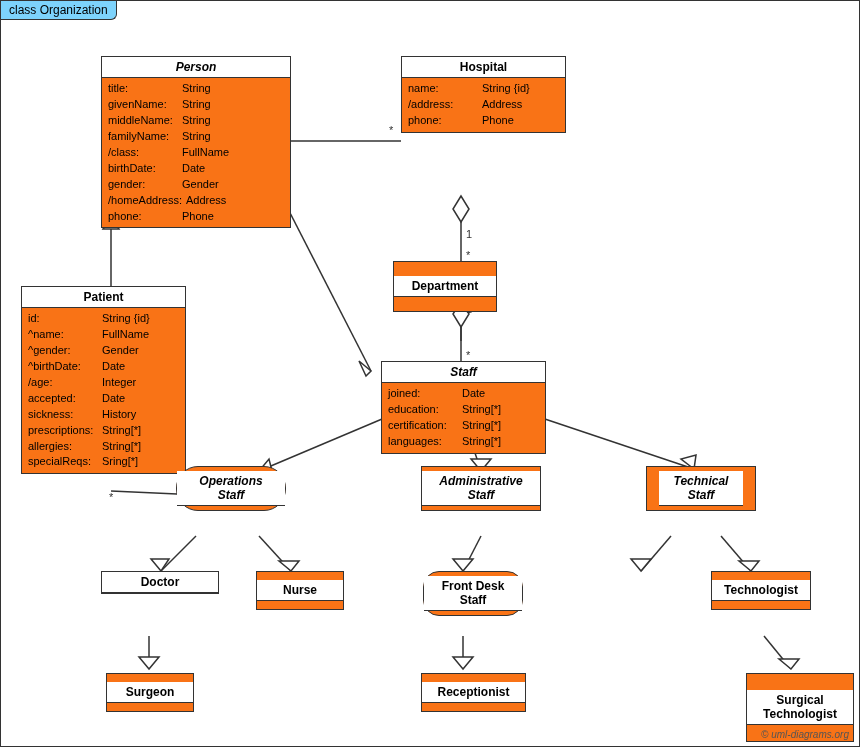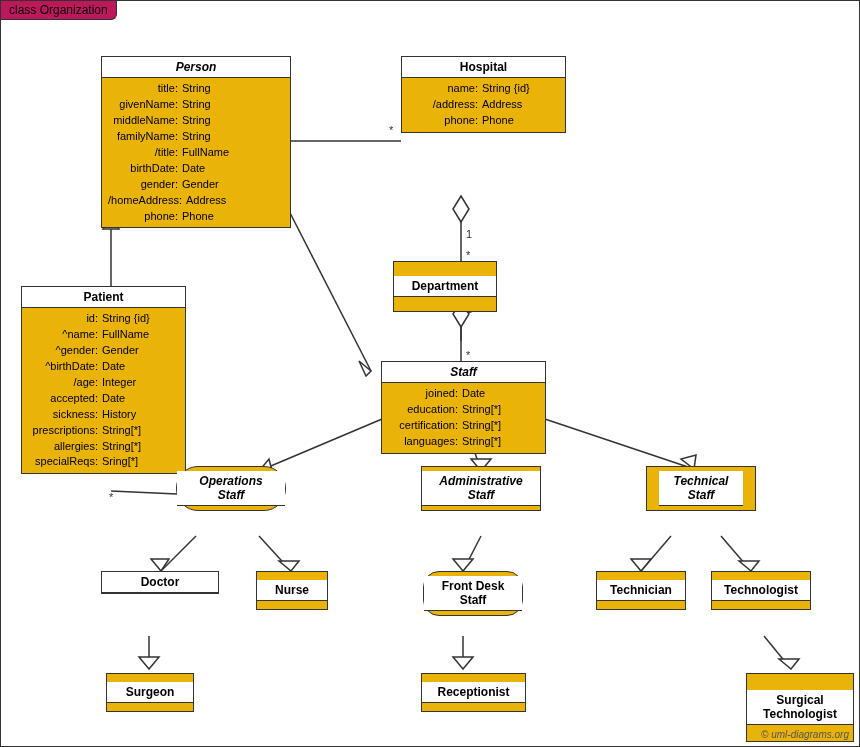--- a/index.html
+++ b/index.html
@@ -20,27 +20,27 @@
       background: #fff;
     }
     .diagram-title {
       position: absolute;
       top: 0; left: 0;
       border: 1.5px solid #333;
       border-top: none;
       border-left: none;
       padding: 2px 8px;
       font-size: 12px;
-      background: #be185d;
+      background: #7dd3fc;
       border-radius: 0 0 6px 0;
     }
     .uml-box {
       position: absolute;
       border: 1.5px solid #333;
-      background: #eab308;
+      background: #f97316;
       text-align: center;
     }
     .uml-box .box-title {
       border-bottom: 1.5px solid #333;
       padding: 3px 6px;
       font-weight: bold;
       font-style: italic;
       background: #fff;
       text-align: center;
     }
@@ -49,21 +49,20 @@
     }
     .uml-box .box-attrs {
       padding: 3px 6px;
       text-align: left;
       font-size: 11px;
       line-height: 1.45;
     }
     .attr-row {
       display: flex;
       gap: 4px;
-      text-align: right;
     }
     .attr-name { min-width: 70px; }
     .attr-type { }
     svg.lines {
       position: absolute;
       top: 0; left: 0;
       width: 860px;
       height: 747px;
       pointer-events: none;
     }
@@ -165,21 +164,21 @@
         </div>
       <div class="attr-row">
           <span class="attr-name">middleName:</span>
           <span class="attr-type">String</span>
         </div>
       <div class="attr-row">
           <span class="attr-name">familyName:</span>
           <span class="attr-type">String</span>
         </div>
       <div class="attr-row">
-          <span class="attr-name">/title:</span>
+          <span class="attr-name">/class:</span>
           <span class="attr-type">FullName</span>
         </div>
       <div class="attr-row">
           <span class="attr-name">birthDate:</span>
           <span class="attr-type">Date</span>
         </div>
       <div class="attr-row">
           <span class="attr-name">gender:</span>
           <span class="attr-type">Gender</span>
         </div>
@@ -296,32 +295,29 @@
 
   <div class="uml-box" style="left:645px; top:465px; width:110px; padding:4px 12px;">
     <div class="box-title" style="white-space:pre-line;">Technical
 Staff</div>
   </div>
 
   <div class="uml-box" style="left:100px; top:570px; width:118px;">
     <div class="box-title normal">Doctor</div>
   </div>
 
-  <div class="uml-box" style="left:255px; top:570px; width:72px; padding:8px 0;">
+  <div class="uml-box" style="left:255px; top:570px; width:88px; padding:8px 0;">
     <div class="box-title normal">Nurse</div>
   </div>
 
   <div class="uml-box" style="left:422px; top:570px; width:100px; padding:4px 0;border-radius:16px;">
     <div class="box-title normal" style="white-space:pre-line;">Front Desk
 Staff</div>
   </div>
 
-  <div class="uml-box" style="left:595px; top:570px; width:90px; padding:8px 0;">
-    <div class="box-title normal">Technician</div>
-  </div>
 
   <div class="uml-box" style="left:710px; top:570px; width:100px; padding:8px 0;">
     <div class="box-title normal">Technologist</div>
   </div>
 
   <div class="uml-box" style="left:420px; top:672px; width:105px; padding:8px 0;">
     <div class="box-title normal">Receptionist</div>
   </div>
 
   <div class="uml-box" style="left:105px; top:672px; width:88px; padding:8px 0;">

